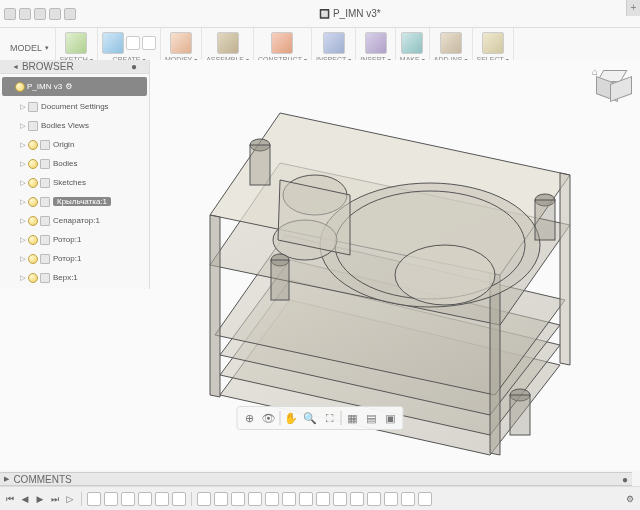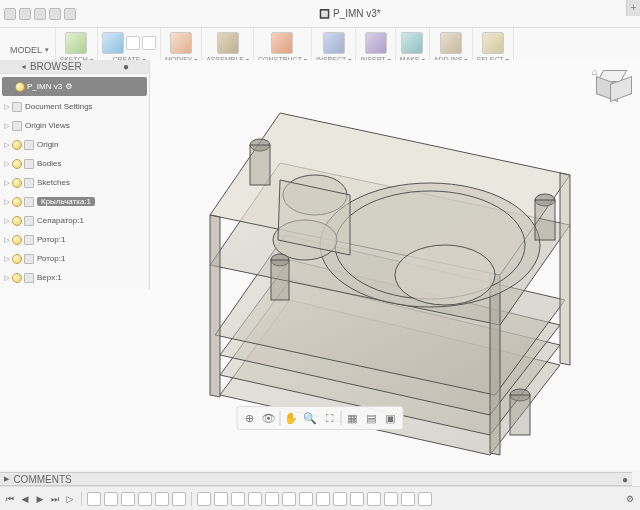--- a/index.html
+++ b/index.html
@@ -2,55 +2,55 @@
 <html><head>
 <meta charset="utf-8">
 <style>
 *{box-sizing:border-box;margin:0;padding:0;font-family:"Segoe UI",Arial,sans-serif;font-size:10px;user-select:none}
 body{width:640px;height:510px;background:#f5f5f5;overflow:hidden;position:relative}
 .titlebar{height:28px;background:#f8f8f8;border-bottom:1px solid #ddd;display:flex;align-items:center;padding:0 4px}
 .titlebar .left-icons{display:flex;gap:3px}
 .titlebar .left-icons span{width:12px;height:12px;background:#e0e0e0;border:1px solid #bbb;border-radius:2px;cursor:pointer}
 .titlebar .title{flex:1;text-align:center;font-size:9px;color:#555}
 .titlebar .close{width:12px;height:12px;cursor:pointer;text-align:center;font-size:10px;color:#888}
-.ribbon{height:44px;background:#f8f8f8;border-bottom:1px solid #0369a1;display:flex;align-items:stretch;padding:0 4px}
+.ribbon{height:44px;background:#f8f8f8;border-bottom:5px solid #0369a1;display:flex;align-items:stretch;padding:0 4px}
 .model-btn{display:flex;align-items:center;padding:0 6px;font-size:9px;color:#666;cursor:pointer;border-right:1px solid #e5e5e5}
 .model-btn::after{content:"▾";margin-left:3px;font-size:7px}
 .ribbon-group{display:flex;flex-direction:column;align-items:center;padding:2px 4px;border-right:1px solid #e5e5e5}
 .rg-icons{display:flex;gap:2px;align-items:center;height:26px}
 .rg-icon{width:22px;height:22px;border:1px solid #ccc;border-radius:2px;cursor:pointer;background:#fff}
 .rg-icon.sm{width:14px;height:14px}
 .rg-label{font-size:7px;color:#888;display:flex;align-items:center;gap:2px}
 .rg-label::after{content:"▾";font-size:6px}
 .rg-sketch{background:linear-gradient(135deg,#e0f0d0,#b0d090)}
 .rg-create{background:linear-gradient(135deg,#d0e8f8,#90c0e0)}
 .rg-modify{background:linear-gradient(135deg,#f8e0d0,#e0b090)}
 .rg-assemble{background:linear-gradient(135deg,#e0d8c0,#c0b090)}
 .rg-construct{background:linear-gradient(135deg,#f8d0c0,#e0a080)}
 .rg-inspect{background:linear-gradient(135deg,#d0d8f0,#a0b0d0)}
 .rg-insert{background:linear-gradient(135deg,#d8d0e8,#b0a0c8)}
 .rg-make{background:linear-gradient(135deg,#d0e8e8,#90c0c0)}
 .rg-addins{background:linear-gradient(135deg,#e8e0d0,#c8b8a0)}
 .rg-select{background:linear-gradient(135deg,#f0e8d0,#d0c8a0)}
 .browser{position:absolute;top:60px;left:0;width:150px;background:#f8f8f8;border-right:1px solid #ddd}
-.browser-hdr{height:14px;background:#e8e8e8;display:flex;align-items:center;padding:0 20px;font-size:8px;color:#666;border-bottom:1px solid #ddd}
+.browser-hdr{height:14px;background:#e8e8e8;display:flex;align-items:center;padding:0 12px;font-size:8px;color:#666;border-bottom:1px solid #ddd}
 .browser-hdr .arrow{margin-right:3px;font-size:7px}
 .browser-hdr .pin{margin-left:auto;cursor:pointer}
 .tree{padding:2px 0}
 .tree-item{display:flex;align-items:center;height:19px;padding:0 2px;cursor:pointer}
 .tree-item.root{background:#888;color:#fff;border-radius:2px;margin:1px 2px;padding:0 3px}
 .tree-item .exp{width:10px;font-size:7px;color:#888;text-align:center}
 .tree-item .bulb{width:10px;height:10px;border-radius:50%;background:radial-gradient(circle at 30% 30%,#fff8d0,#f0d060);border:1px solid #c0a040;margin-right:2px}
 .tree-item .comp{width:10px;height:10px;background:#e8e8e8;border:1px solid #bbb;border-radius:1px;margin-right:3px}
 .tree-item .lbl{font-size:8px;color:#555;white-space:nowrap}
 .tree-item.root .lbl{color:#fff;font-size:8px}
 .tree-item.hl .lbl{background:#888;color:#fff;padding:0 4px;border-radius:2px}
 .tree-item .gear{margin-left:3px;font-size:8px;color:#fff}
 .lvl1{padding-left:8px}
-.lvl2{padding-left:2px}
+.lvl2{padding-left:18px}
 .canvas{position:absolute;top:60px;left:0;right:0;bottom:40px;background:#fafafa;overflow:hidden}
 .model3d{position:absolute;top:25px;left:160px;width:420px;height:400px}
 .viewcube{position:absolute;top:6px;right:8px;width:40px;height:40px;cursor:pointer}
 .vc-face{position:absolute;border:1px solid #999;background:#eee}
 .vc-top{width:24px;height:12px;top:4px;left:8px;transform:skewX(-30deg);background:#f0f0f0}
 .vc-front{width:22px;height:18px;top:14px;left:4px;transform:skewY(20deg);background:#d8d8d8}
 .vc-side{width:22px;height:18px;top:14px;left:18px;transform:skewY(-20deg);background:#e4e4e4}
 .vc-home{position:absolute;top:0;left:0;font-size:10px;color:#888;cursor:pointer}
 .comments{position:absolute;bottom:24px;left:0;right:8px;height:14px;background:#e8e8e8;border-top:1px solid #ccc;border-bottom:1px solid #ccc;display:flex;align-items:center;padding:0 4px;font-size:8px;color:#666}
 .comments .arrow{margin-right:4px;font-size:7px}
@@ -226,21 +226,21 @@
       <span class="gear">⚙</span>
     </div>
     <div class="tree-item lvl2">
         <span class="exp">▷</span>
         <span class="comp"></span>
         <span class="lbl">Document Settings</span>
       </div>
     <div class="tree-item lvl2">
         <span class="exp">▷</span>
         <span class="comp"></span>
-        <span class="lbl">Origin Views</span>
+        <span class="lbl">Bodies Views</span>
       </div>
     <div class="tree-item lvl2">
         <span class="exp">▷</span>
         <span class="bulb"></span>
         <span class="comp"></span>
         <span class="lbl">Origin</span>
       </div>
     <div class="tree-item lvl2">
         <span class="exp">▷</span>
         <span class="bulb"></span>

